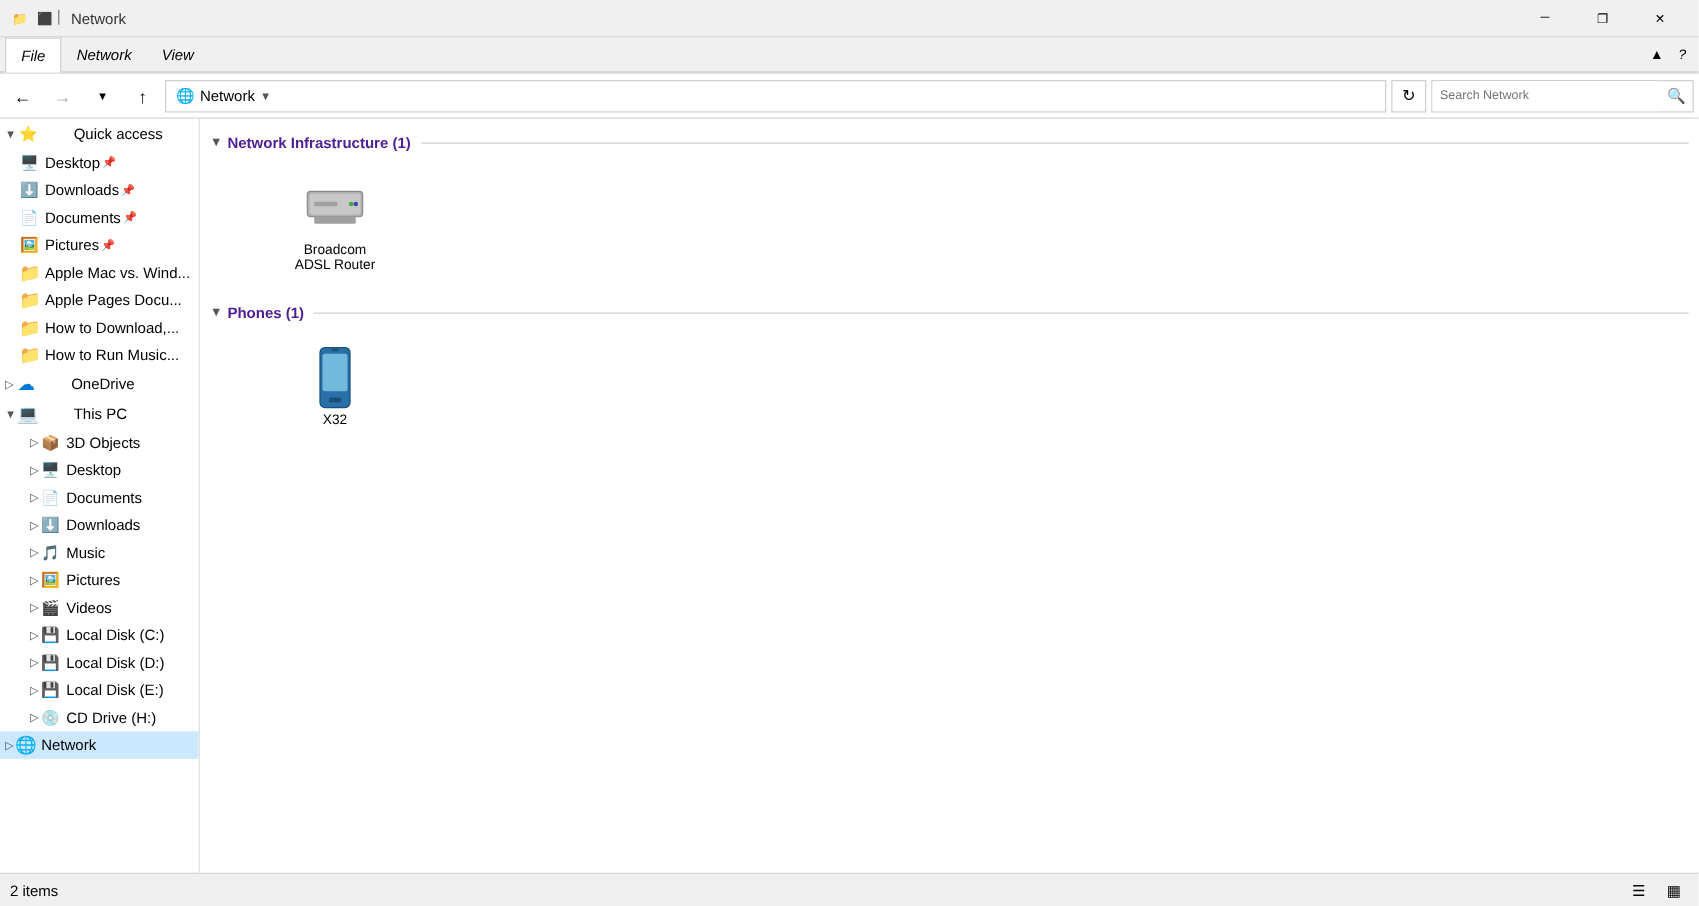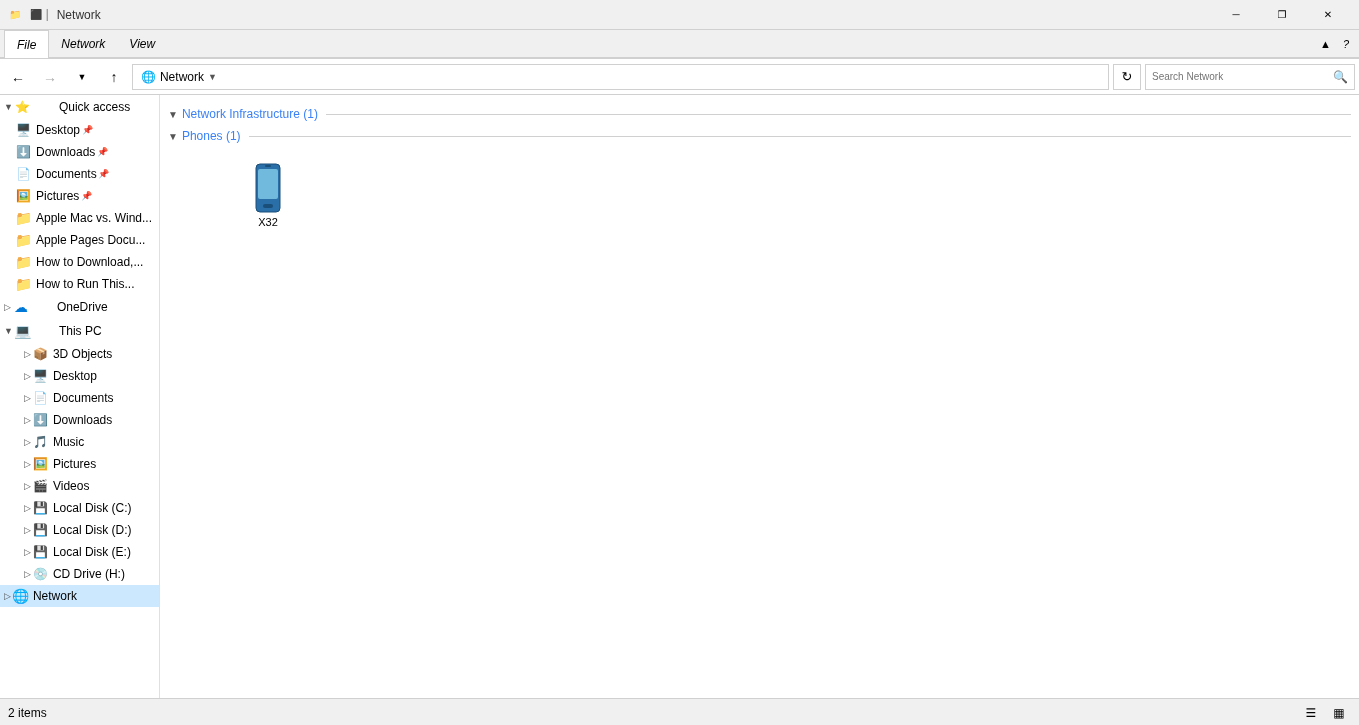--- a/index.html
+++ b/index.html
@@ -85,21 +85,21 @@
     .content-area { flex: 1; overflow-y: auto; padding: 8px; background: #fff; }
     .content-area::-webkit-scrollbar { width: 8px; }
     .content-area::-webkit-scrollbar-thumb { background: #c0c0c0; }
 
     .group-header {
       display: flex; align-items: center; margin-bottom: 8px; margin-top: 4px;
       cursor: pointer; user-select: none;
     }
     .group-header-arrow { font-size: 10px; color: #555; margin-right: 4px; }
     .group-header-line { flex: 1; height: 1px; background: #d0d0d0; margin-left: 8px; }
-    .group-header-label { font-size: 12px; font-weight: 400; color: #3b82f6; }
+    .group-header-label { font-size: 12px; font-weight: 700; color: #4c1d95; }
 
     .group-items { display: flex; flex-wrap: wrap; padding: 4px 0 12px 60px; gap: 8px; }
 
     .item-tile {
       display: flex; flex-direction: column; align-items: center;
       width: 80px; padding: 8px 4px; cursor: pointer;
       border: 1px solid transparent; border-radius: 2px;
     }
     .item-tile .tile-icon { width: 48px; height: 48px; display: flex; align-items: center; justify-content: center; margin-bottom: 4px; }
     .item-tile .tile-label { font-size: 11px; text-align: center; word-break: break-word; }
@@ -215,21 +215,21 @@
       <div class="sidebar-item">
         <span class="item-icon" style="font-size:14px;color:#dcb44a;">📁</span>
         <span class="item-label">Apple Pages Docu...</span>
       </div>
       <div class="sidebar-item">
         <span class="item-icon" style="font-size:14px;color:#dcb44a;">📁</span>
         <span class="item-label">How to Download,...</span>
       </div>
       <div class="sidebar-item">
         <span class="item-icon" style="font-size:14px;color:#dcb44a;">📁</span>
-        <span class="item-label">How to Run This...</span>
+        <span class="item-label">How to Run Music...</span>
       </div>
     </div>
 
     <div class="sidebar-section">
       <div class="sidebar-section-header">
         <span class="expand-arrow">▷</span>
         <span class="section-icon onedrive-icon">☁</span>
         <span class="section-label">OneDrive</span>
       </div>
     </div>
@@ -305,20 +305,35 @@
       </div>
     </div>
   </div>
 
   <div class="content-area">
 
     <div class="group-header">
       <span class="group-header-arrow">▼</span>
       <span class="group-header-label">Network Infrastructure (1)</span>
       <div class="group-header-line"></div>
+    </div>
+    <div class="group-items">
+      <div class="item-tile">
+        <div class="tile-icon">
+          <svg width="52" height="36" viewBox="0 0 52 36">
+            <rect x="2" y="4" width="48" height="22" rx="3" fill="#b0b0b0" stroke="#888" stroke-width="1"></rect>
+            <rect x="4" y="6" width="44" height="18" rx="2" fill="#c8c8c8"></rect>
+            <rect x="8" y="26" width="36" height="6" rx="1" fill="#a0a0a0"></rect>
+            <circle cx="40" cy="15" r="2" fill="#4a4"></circle>
+            <circle cx="44" cy="15" r="2" fill="#44a"></circle>
+            <rect x="8" y="13" width="20" height="4" rx="1" fill="#a0a0a0"></rect>
+          </svg>
+        </div>
+        <span class="tile-label">Broadcom ADSL Router</span>
+      </div>
     </div>
 
     <div class="group-header">
       <span class="group-header-arrow">▼</span>
       <span class="group-header-label">Phones (1)</span>
       <div class="group-header-line"></div>
     </div>
     <div class="group-items">
       <div class="item-tile">
         <div class="tile-icon">

